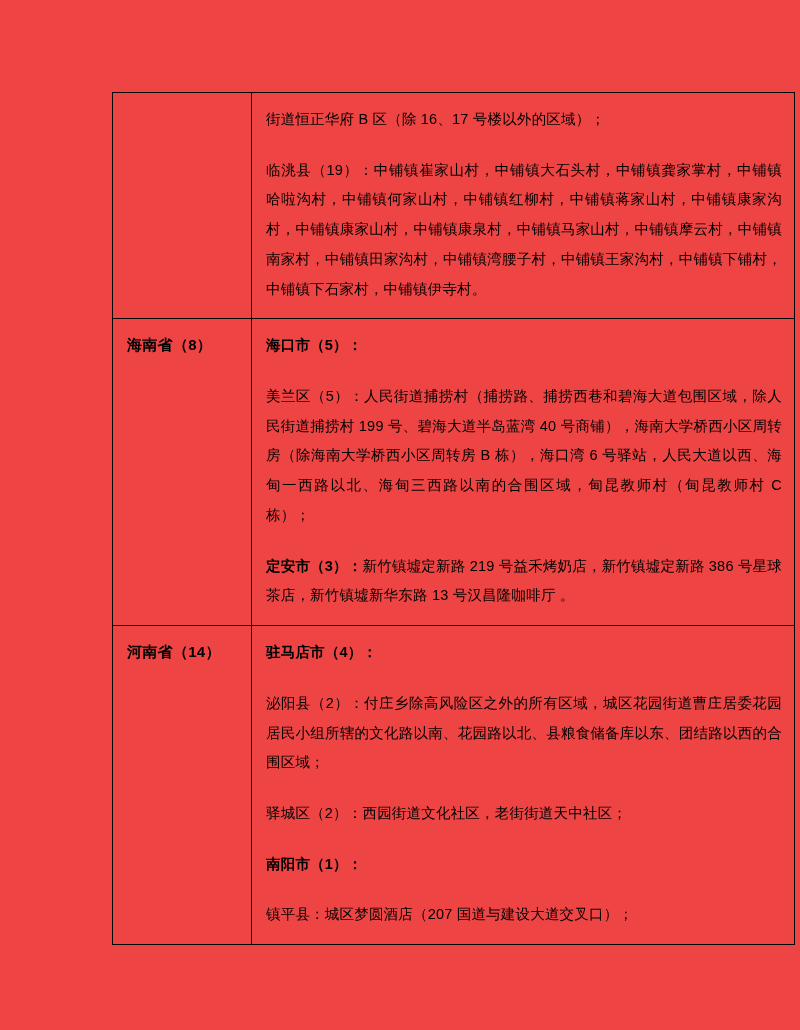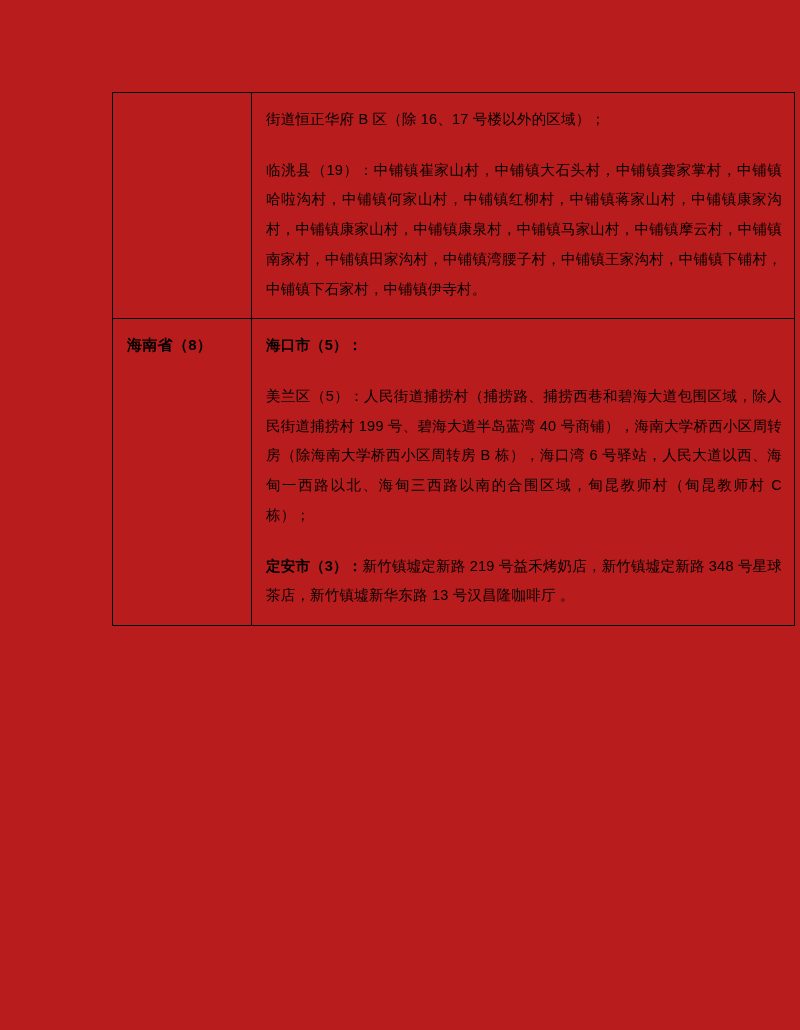--- a/index.html
+++ b/index.html
@@ -11,21 +11,21 @@
     width: 800px;
     height: 1030px;
     font-family: "Liberation Sans", "DejaVu Sans", sans-serif;
     color: #000000;
     overflow: hidden;
   }
   .page {
     position: relative;
     width: 800px;
     height: 1030px;
-    background: #b91c1c;
+    background: #ef4444;
   }
   .doc-table {
     position: absolute;
     left: 112px;
     top: 92px;
     width: 630px;
     border-collapse: collapse;
     table-layout: fixed;
   }
   .doc-table td {
@@ -83,21 +83,35 @@
       </tr>
 
       <tr>
         <td class="col-province">
           <div class="province-label">海南省（8）</div>
         </td>
         <td class="col-content">
           <div class="cell-stack">
             <p class="para bold">海口市（5）：</p>
             <p class="para spaced">美兰区（5）：人民街道捕捞村（捕捞路、捕捞西巷和碧海大道包围区域，除人民街道捕捞村 199 号、碧海大道半岛蓝湾 40 号商铺），海南大学桥西小区周转房（除海南大学桥西小区周转房 B 栋），海口湾 6 号驿站，人民大道以西、海甸一西路以北、海甸三西路以南的合围区域，甸昆教师村（甸昆教师村 C 栋）；</p>
-            <p class="para spaced"><span class="lead" style="font-weight: bold;">定安市（3）：</span><span>新竹镇墟定新路 219 号益禾烤奶店，新竹镇墟定新路 348 号星球茶店，新竹镇墟新华东路 13 号汉昌隆咖啡厅 。</span></p>
+            <p class="para spaced"><span class="lead" style="font-weight: bold;">定安市（3）：</span><span>新竹镇墟定新路 219 号益禾烤奶店，新竹镇墟定新路 386 号星球茶店，新竹镇墟新华东路 13 号汉昌隆咖啡厅 。</span></p>
           </div>
         </td>
       </tr>
 
+      <tr>
+        <td class="col-province">
+          <div class="province-label">河南省（14）</div>
+        </td>
+        <td class="col-content">
+          <div class="cell-stack">
+            <p class="para bold">驻马店市（4）：</p>
+            <p class="para spaced">泌阳县（2）：付庄乡除高风险区之外的所有区域，城区花园街道曹庄居委花园居民小组所辖的文化路以南、花园路以北、县粮食储备库以东、团结路以西的合围区域；</p>
+            <p class="para spaced">驿城区（2）：西园街道文化社区，老街街道天中社区；</p>
+            <p class="para bold spaced">南阳市（1）：</p>
+            <p class="para spaced">镇平县：城区梦圆酒店（207 国道与建设大道交叉口）；</p>
+          </div>
+        </td>
+      </tr>
 
     </tbody>
   </table>
 </div>
 
 </body></html>

